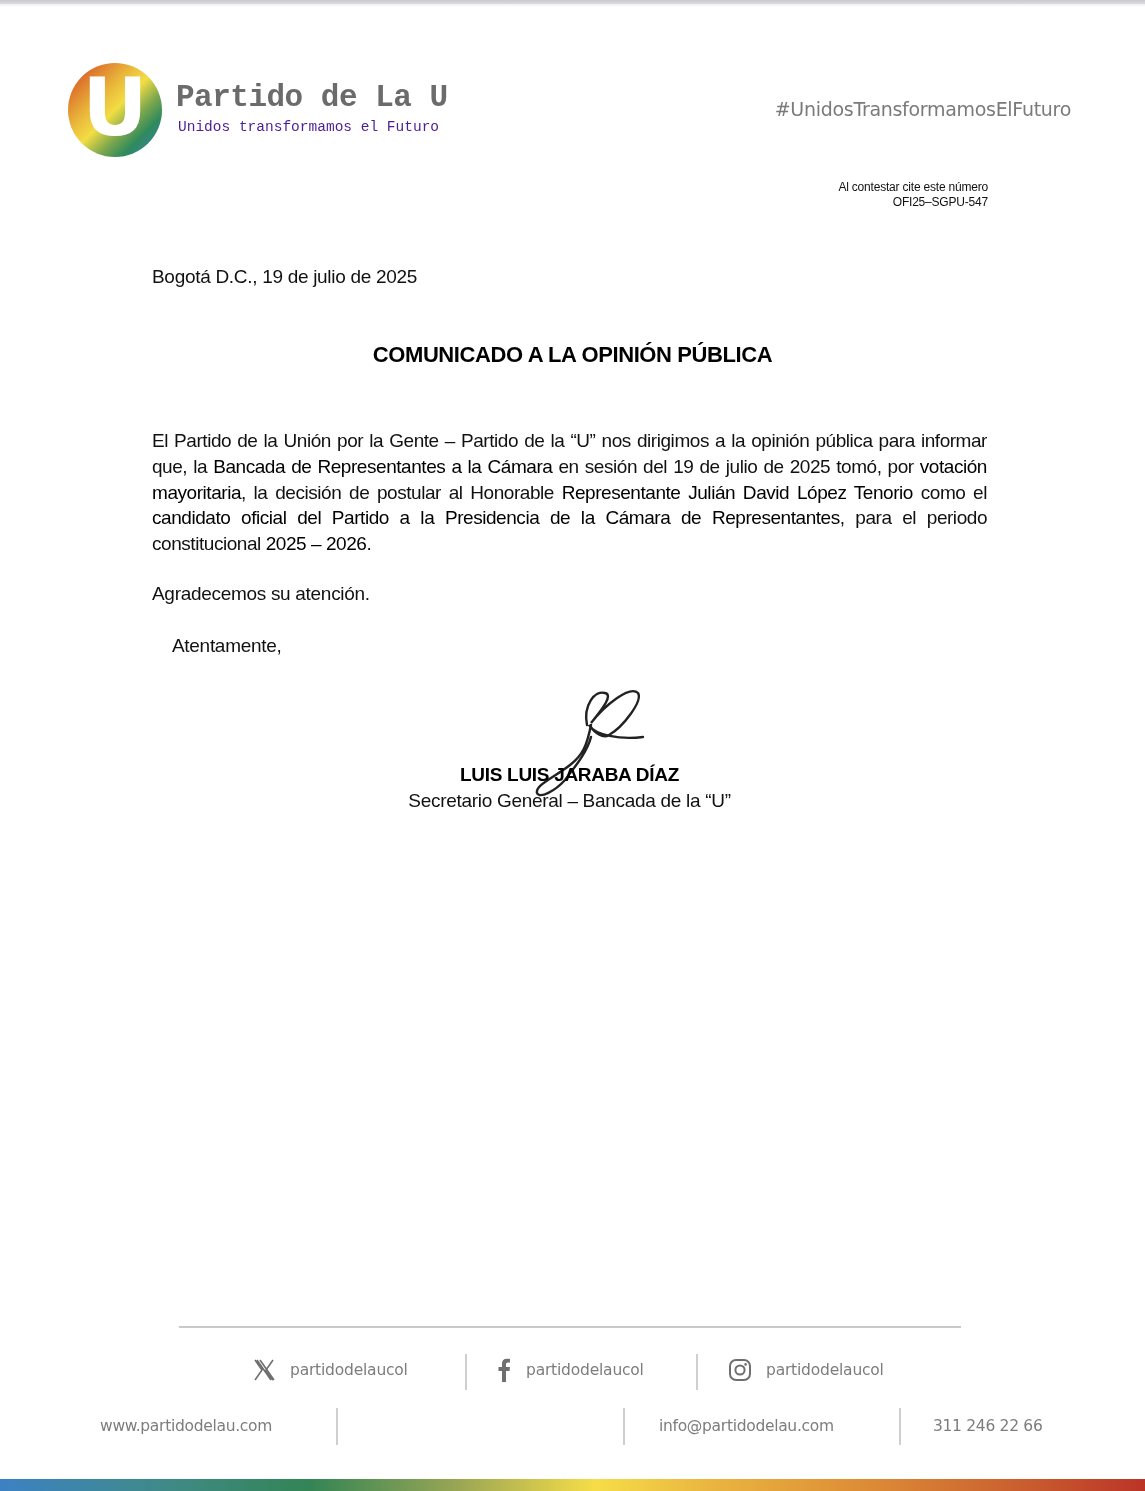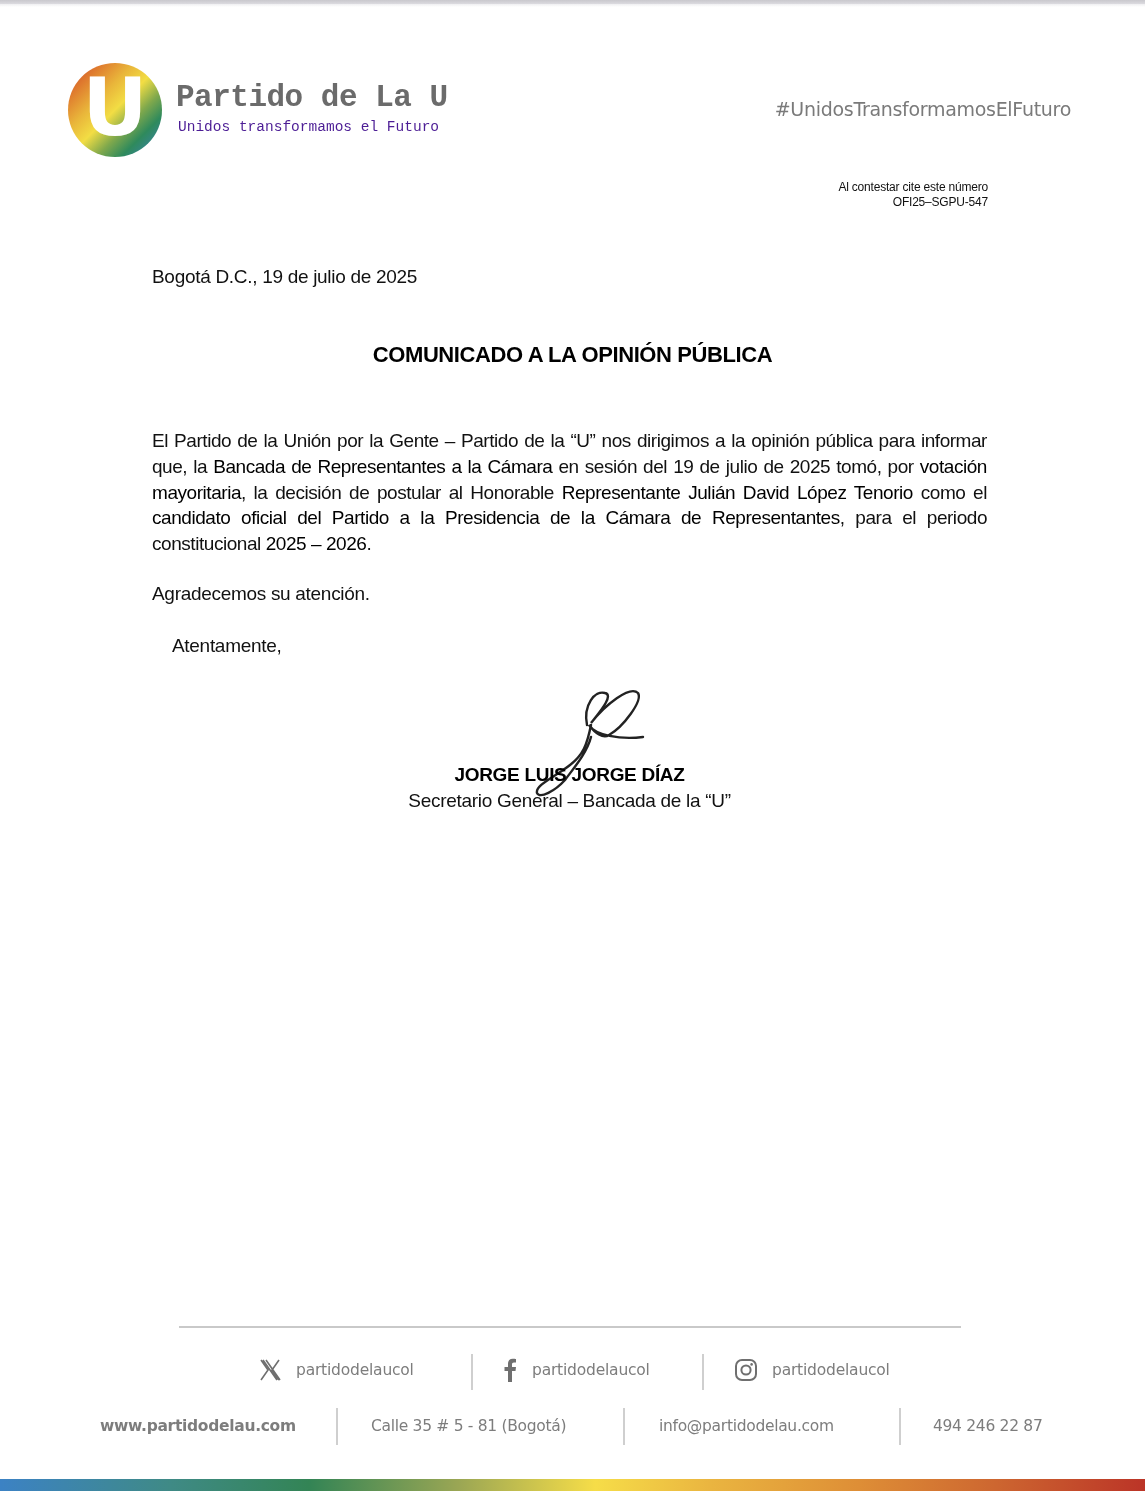--- a/index.html
+++ b/index.html
@@ -68,21 +68,21 @@
       font-size: 19px; font-weight: bold; color: #000; letter-spacing: -0.3px;
     }
     .signer-role {
       position: absolute; left: 0; width: 1139px; top: 790px; text-align: center;
       font-size: 19px; color: #111; letter-spacing: -0.3px;
     }
     
     .footer-rule {
       position: absolute; left: 179px; top: 1326px; width: 782px; height: 2px; background: #c9c9c9;
     }
-    .social-row { position: absolute; left: 14px; top: 1352px; width: 969px; height: 40px; }
+    .social-row { position: absolute; left: 8px; top: 1352px; width: 969px; height: 40px; }
     .social-item {
       position: absolute; top: 0; height: 36px; display: flex; align-items: center;
       font-family: "DejaVu Sans", sans-serif; font-size: 15.5px; color: #7d7d7d; white-space: nowrap;
       letter-spacing: -0.2px;
     }
     .social-item .icon { width: 24px; height: 24px; margin-right: 14px; display: inline-block; }
     .vsep { position: absolute; width: 2px; background: #cfcfcf; }
     .contact-row { position: absolute; left: 0; top: 1408px; width: 1145px; height: 40px; }
     .contact-item {
       position: absolute; top: 0; height: 36px; display: flex; align-items: center;
@@ -119,21 +119,21 @@
 <div class="body-text"><span>El Partido de la Unión por la Gente – Partido de la “U” nos dirigimos a la opinión pública para informar que, la </span><b>Bancada de Representantes a la Cámara</b><span> en sesión del 19 de julio de 2025 tomó, por </span><b>votación mayoritaria</b><span>, la decisión de postular al Honorable </span><b>Representante Julián David López Tenorio</b><span> como el </span><b>candidato oficial del Partido a la Presidencia de la Cámara de Representantes</b><span>, para el periodo constitucional </span><b>2025 – 2026</b><span>.</span></div>
 
 <div class="thanks">Agradecemos su atención.</div>
 <div class="closing">Atentamente,</div>
 
 <svg class="signature" viewBox="0 0 130 115">
   <path d="M62 40 C 58 20, 70 5, 80 8 C 90 10, 72 30, 66 38 C 80 20, 105 0, 113 8 C 118 16, 98 42, 84 50 C 78 54, 70 48, 64 40 C 70 50, 95 55, 118 52" fill="none" stroke="#222" stroke-width="2.4" stroke-linecap="round"></path>
   <path d="M66 40 C 62 60, 58 70, 45 80 C 30 92, 10 100, 12 108 C 15 114, 30 106, 40 95 C 48 84, 62 68, 66 52" fill="none" stroke="#222" stroke-width="2.4" stroke-linecap="round"></path>
 </svg>
 
-<div class="signer-name">JORGE LUIS JORGE DÍAZ</div>
+<div class="signer-name">LUIS LUIS JARABA DÍAZ</div>
 <div class="signer-role">Secretario General – Bancada de la “U”</div>
 
 <div class="footer-rule"></div>
 
 <div class="social-row">
   <div class="social-item" style="left:244px;">
     <svg class="icon" viewBox="0 0 24 24">
       <path d="M3 2 L10 12 L3 22 M21 2 L14 12 L21 22 M5 2 L19 22 M8 2 L22 22" fill="none" stroke="#6f6f6f" stroke-width="1.6"></path>
     </svg>
     <span>partidodelaucol</span>
@@ -150,22 +150,21 @@
     <svg class="icon" viewBox="0 0 24 24">
       <rect x="2" y="2" width="20" height="20" rx="6" fill="none" stroke="#6f6f6f" stroke-width="2"></rect>
       <circle cx="12" cy="12" r="4.6" fill="none" stroke="#6f6f6f" stroke-width="2"></circle>
       <circle cx="17.6" cy="6.4" r="1.3" fill="#6f6f6f"></circle>
     </svg>
     <span>partidodelaucol</span>
   </div>
 </div>
 
 <div class="contact-row">
-  <div class="contact-item" style="left:100px;font-weight:bold;">www.partidodelau.com</div>
+  <div class="contact-item" style="left:100px;">www.partidodelau.com</div>
   <div class="vsep" style="left:336px; top:0; height:37px;"></div>
-  <div class="contact-item" style="left:371px;">Calle 35 # 5 - 81 (Bogotá)</div>
   <div class="vsep" style="left:623px; top:0; height:37px;"></div>
   <div class="contact-item" style="left:659px;text-align:center;">info@partidodelau.com</div>
   <div class="vsep" style="left:899px; top:0; height:37px;"></div>
-  <div class="contact-item" style="left:933px;">494 246 22 87</div>
+  <div class="contact-item" style="left:933px;">311 246 22 66</div>
 </div>
 
 <div class="rainbow-bar"></div>
 
 </body></html>

